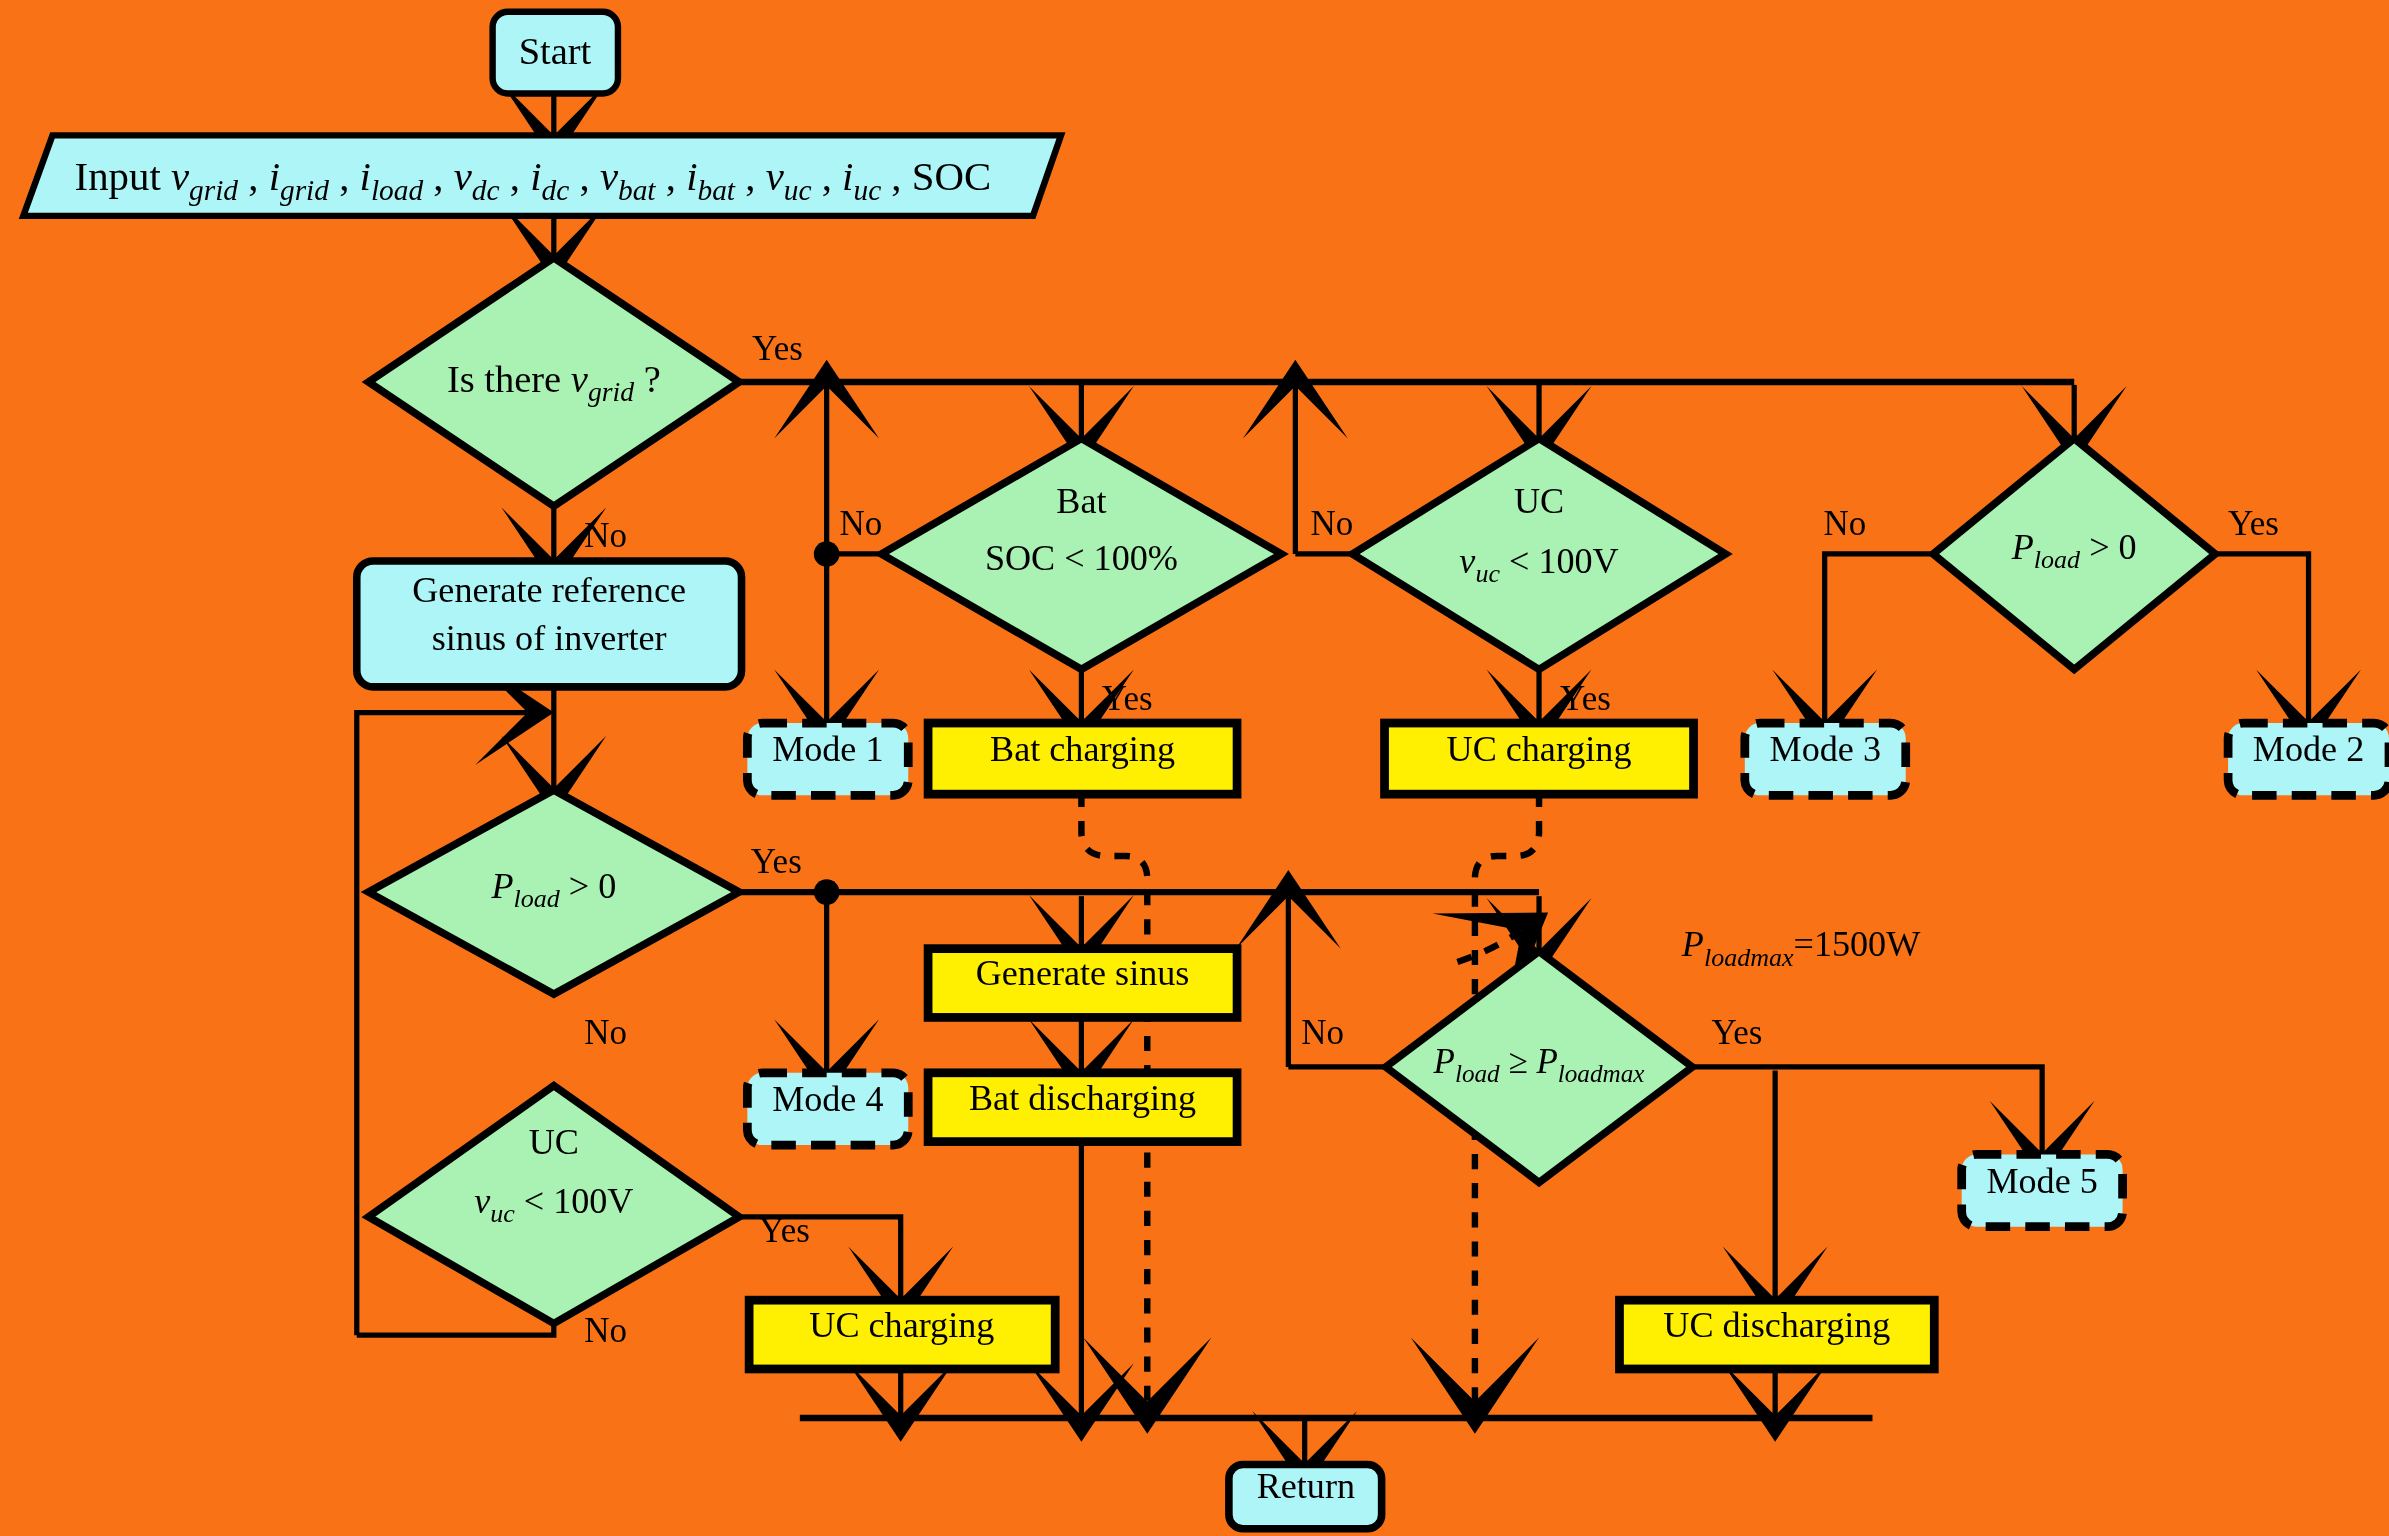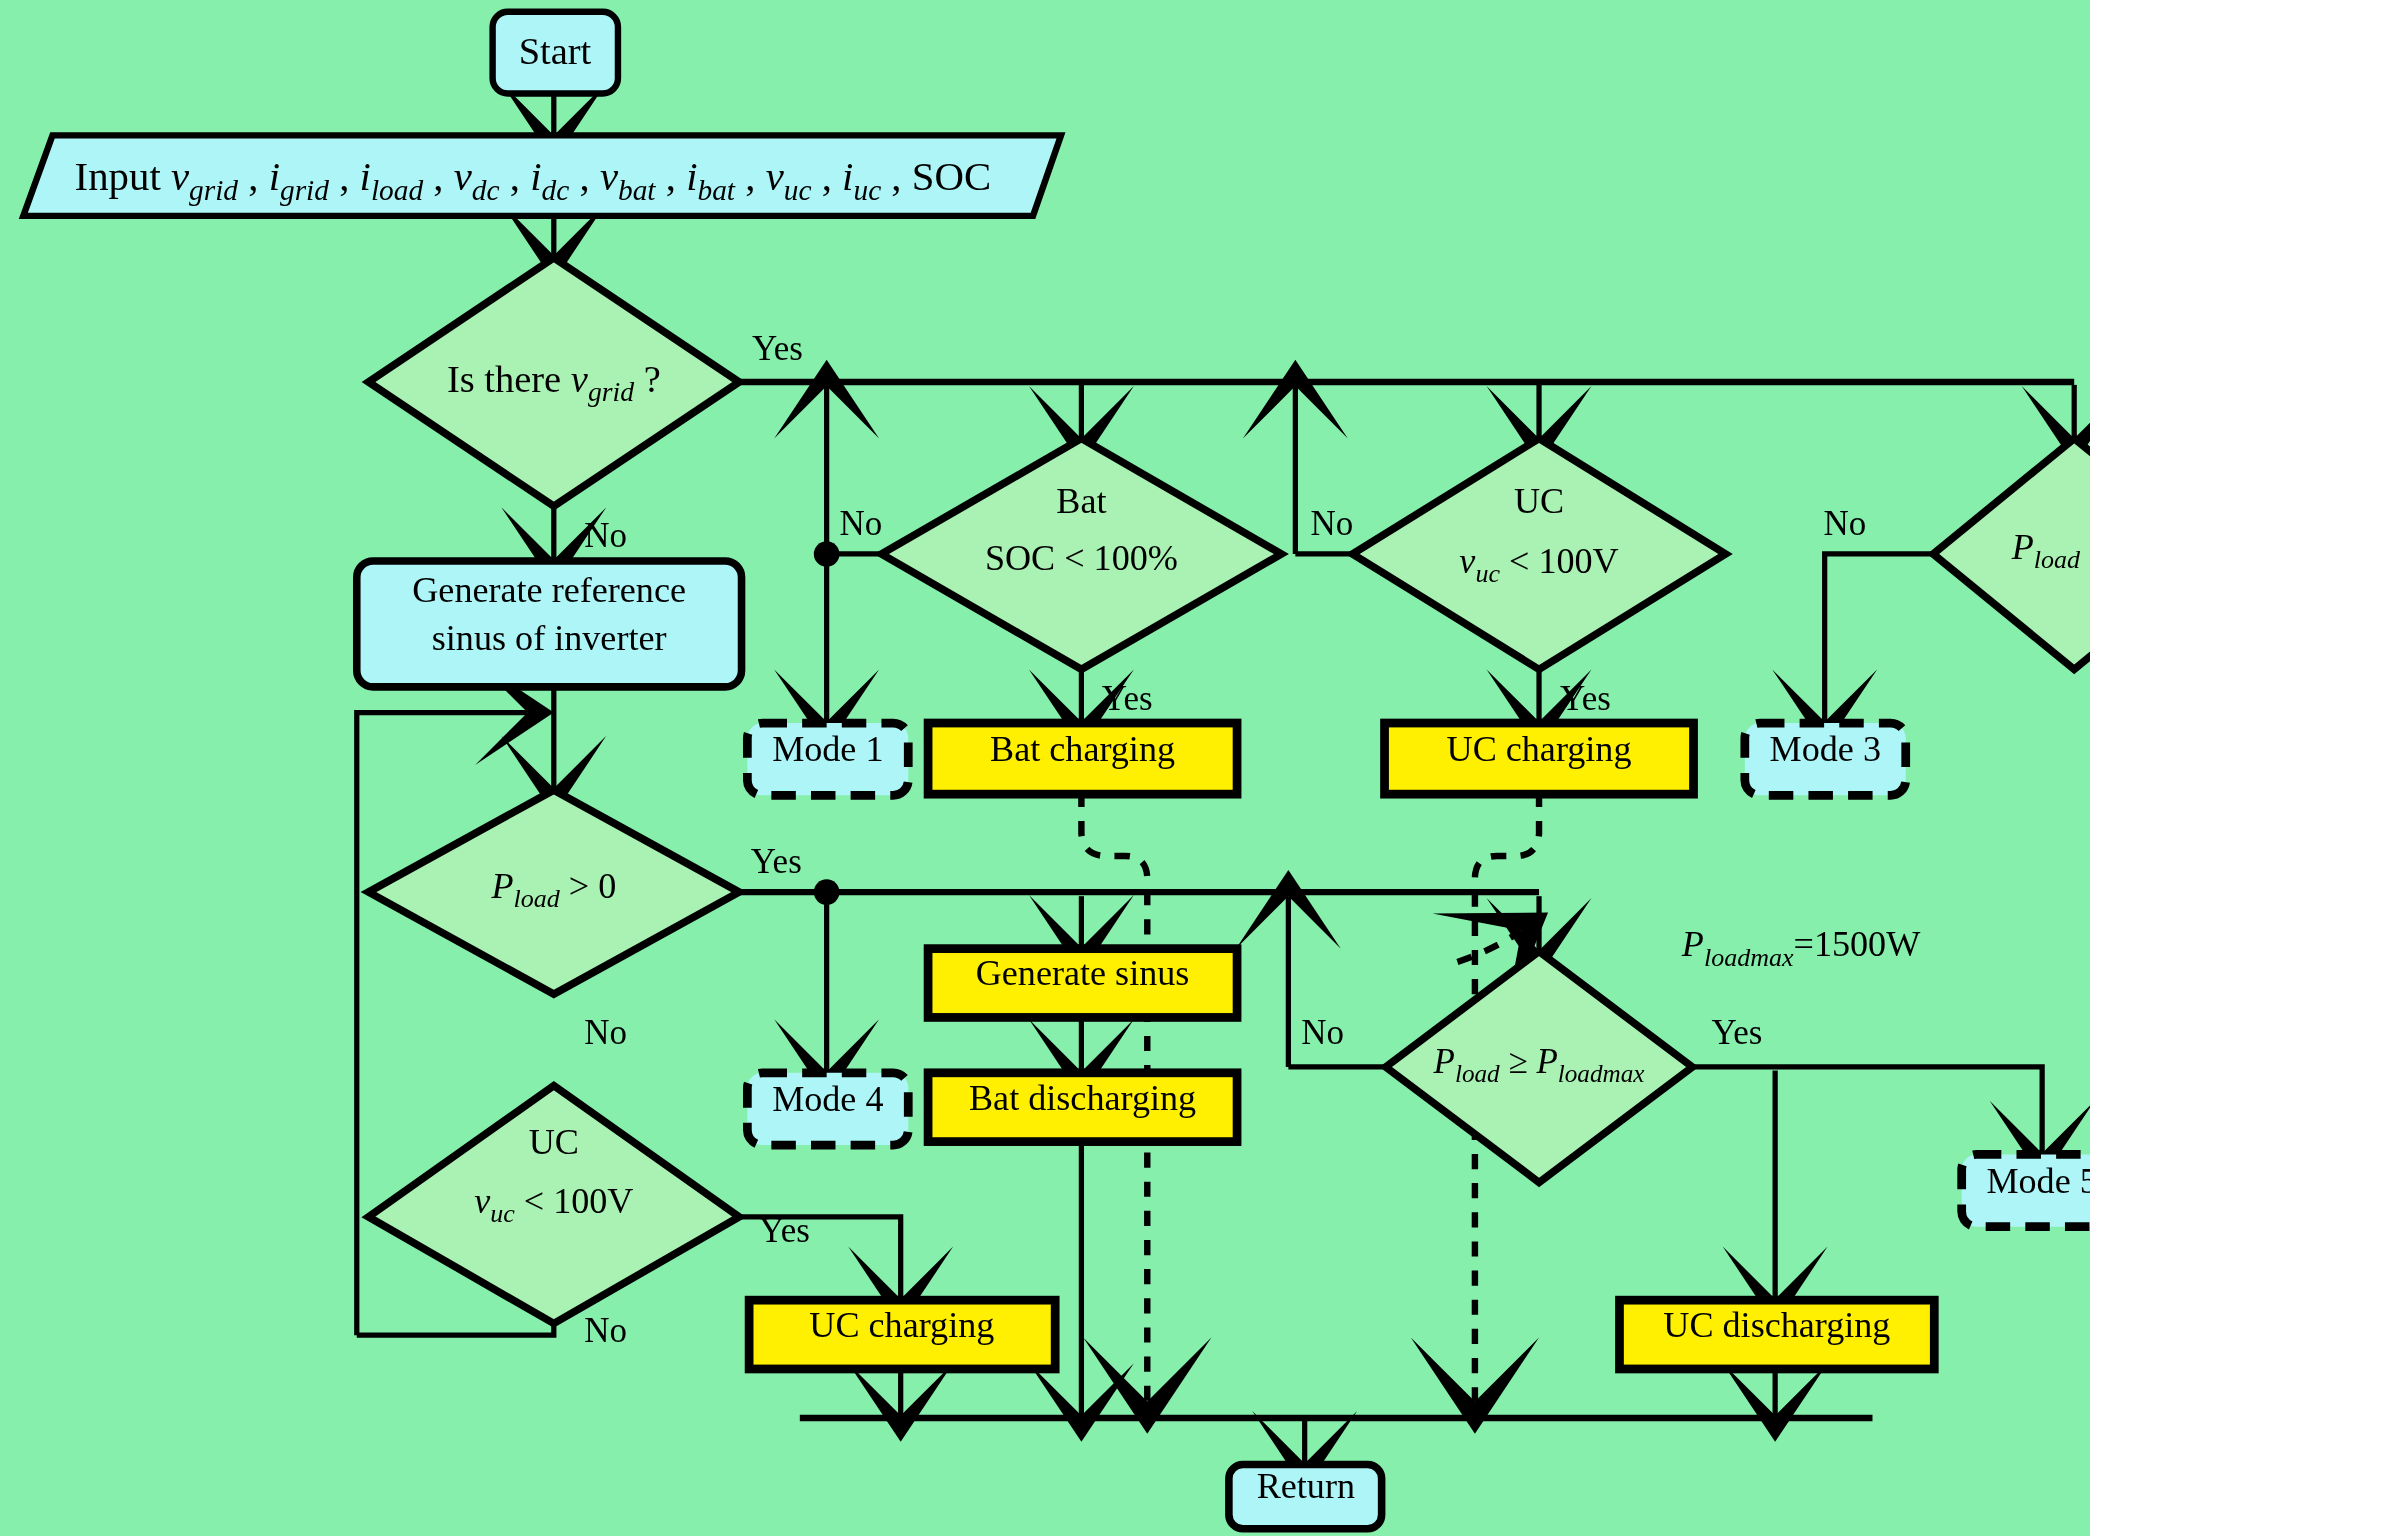--- a/index.html
+++ b/index.html
@@ -1,17 +1,17 @@
 <!DOCTYPE html>
 <html style="font-size:9.3px"><head>
 <meta charset="utf-8">
 <style>
   html,body{margin:0;padding:0;background:#ffffff;}
   body{font-family:"Liberation Serif", serif;}
-  #stage{position:relative;width:2090px;height:1537px;background:#86efac;overflow:hidden;}
+  #stage{position:relative;width:2389px;height:1537px;background:#f97316;overflow:hidden;}
   svg{position:absolute;left:0;top:0;width:2389px;height:1537px;}
   .nodeTxt{font-family:"Liberation Serif", serif; fill:#000; text-anchor:middle; dominant-baseline:middle;}
   .lbl{font-family:"Liberation Serif", serif; fill:#000; font-size:60px;}
   .sub{font-size:0.72em; font-style:italic;}
   .ital{font-style:italic;}
 </style>
 </head>
 <body>
 
 <div id="stage">

